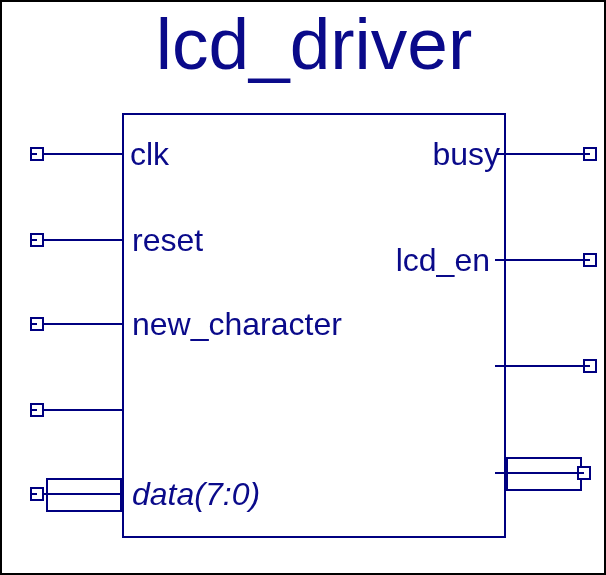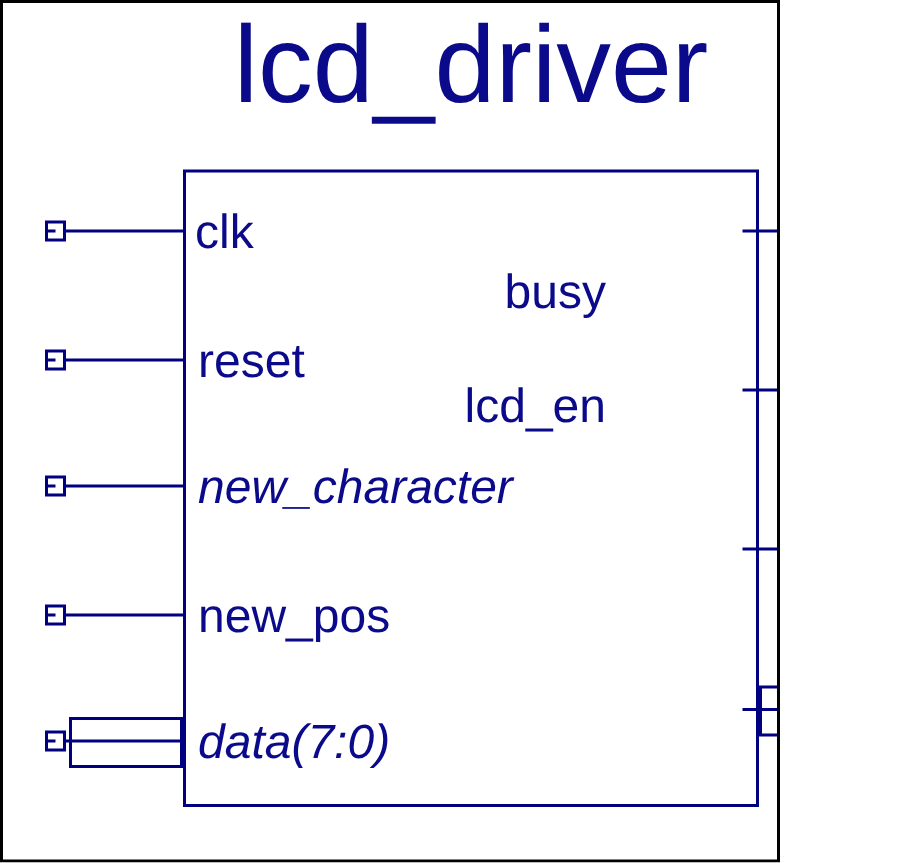--- a/index.html
+++ b/index.html
@@ -1,17 +1,17 @@
 <!DOCTYPE html>
 <html style="--line: #000080; --text: #0a0a8a; --canvas-border: #000000; --bg: #ffffff;"><head>
 <meta charset="utf-8">
 <style>
   html,body{margin:0;padding:0;background:#fff;}
   .canvas{
-    position:relative;width:520px;height:575px;box-sizing:border-box;
+    position:relative;width:606px;height:575px;box-sizing:border-box;
     background:var(--bg,#fff);border:2px solid var(--canvas-border,#000);
     font-family:"Liberation Sans",sans-serif;overflow:hidden;
   }
   .title{
     position:absolute;left:120px;top:5px;width:384px;text-align:center;
     font-size:73px;line-height:1.0;color:var(--text,#0a0a8a);letter-spacing:0;
     white-space:nowrap;
   }
   .block{
     position:absolute;left:120px;top:111px;width:384px;height:425px;
@@ -50,42 +50,41 @@
     <div class="plabel" style="left: 128px; top: 136px;">clk</div>
     <div class="wire" style="left: 42px; top: 237px; width: 78px;"></div>
     <div class="psq" style="left: 28px; top: 231px;">
       <i class="stub"></i>
     </div>
     <div class="plabel" style="left: 130px; top: 222px;">reset</div>
     <div class="wire" style="left: 42px; top: 321px; width: 78px;"></div>
     <div class="psq" style="left: 28px; top: 315px;">
       <i class="stub"></i>
     </div>
-    <div class="plabel" style="left: 130px; top: 306px; font-style: italic;">new_character</div>
+    <div class="plabel" style="left: 130px; top: 306px;">new_character</div>
     <div class="wire" style="left: 42px; top: 407px; width: 78px;"></div>
     <div class="psq" style="left: 28px; top: 401px;">
       <i class="stub"></i>
     </div>
-    <div class="plabel" style="left: 130px; top: 392px;">new_pos</div>
     <div class="busrect" style="left: 44px; top: 476px; width: 76px; height: 34px;"></div>
     <div class="wire" style="left: 42px; top: 491px; width: 78px;"></div>
     <div class="psq" style="left: 28px; top: 485px;">
       <i class="stub"></i>
     </div>
     <div class="plabel" style="left: 130px; top: 476px; font-style: italic;">data(7:0)</div>
     <div class="wire" style="left: 493px; top: 151px; width: 88px;"></div>
     <div class="psq" style="left: 581px; top: 145px;">
       <i class="stub"></i>
     </div>
-    <div class="plabel right" style="right: 114px; top: 136px; margin-top: 40px;">busy</div>
+    <div class="plabel right" style="right: 104px; top: 136px;">busy</div>
     <div class="wire" style="left: 493px; top: 257px; width: 88px;"></div>
     <div class="psq" style="left: 581px; top: 251px;">
       <i class="stub"></i>
     </div>
-    <div class="plabel right" style="right: 114px; top: 252px;">lcd_en</div>
+    <div class="plabel right" style="right: 114px; top: 242px;">lcd_en</div>
     <div class="wire" style="left: 493px; top: 363px; width: 88px;"></div>
     <div class="psq" style="left: 581px; top: 357px;">
       <i class="stub"></i>
     </div>
     <div class="busrect" style="left: 504px; top: 455px; width: 76px; height: 34px;"></div>
     <div class="wire" style="left: 493px; top: 470px; width: 82px;"></div>
     <div class="psq" style="left: 575px; top: 464px;">
       <i class="stub"></i>
     </div>
   </div>

